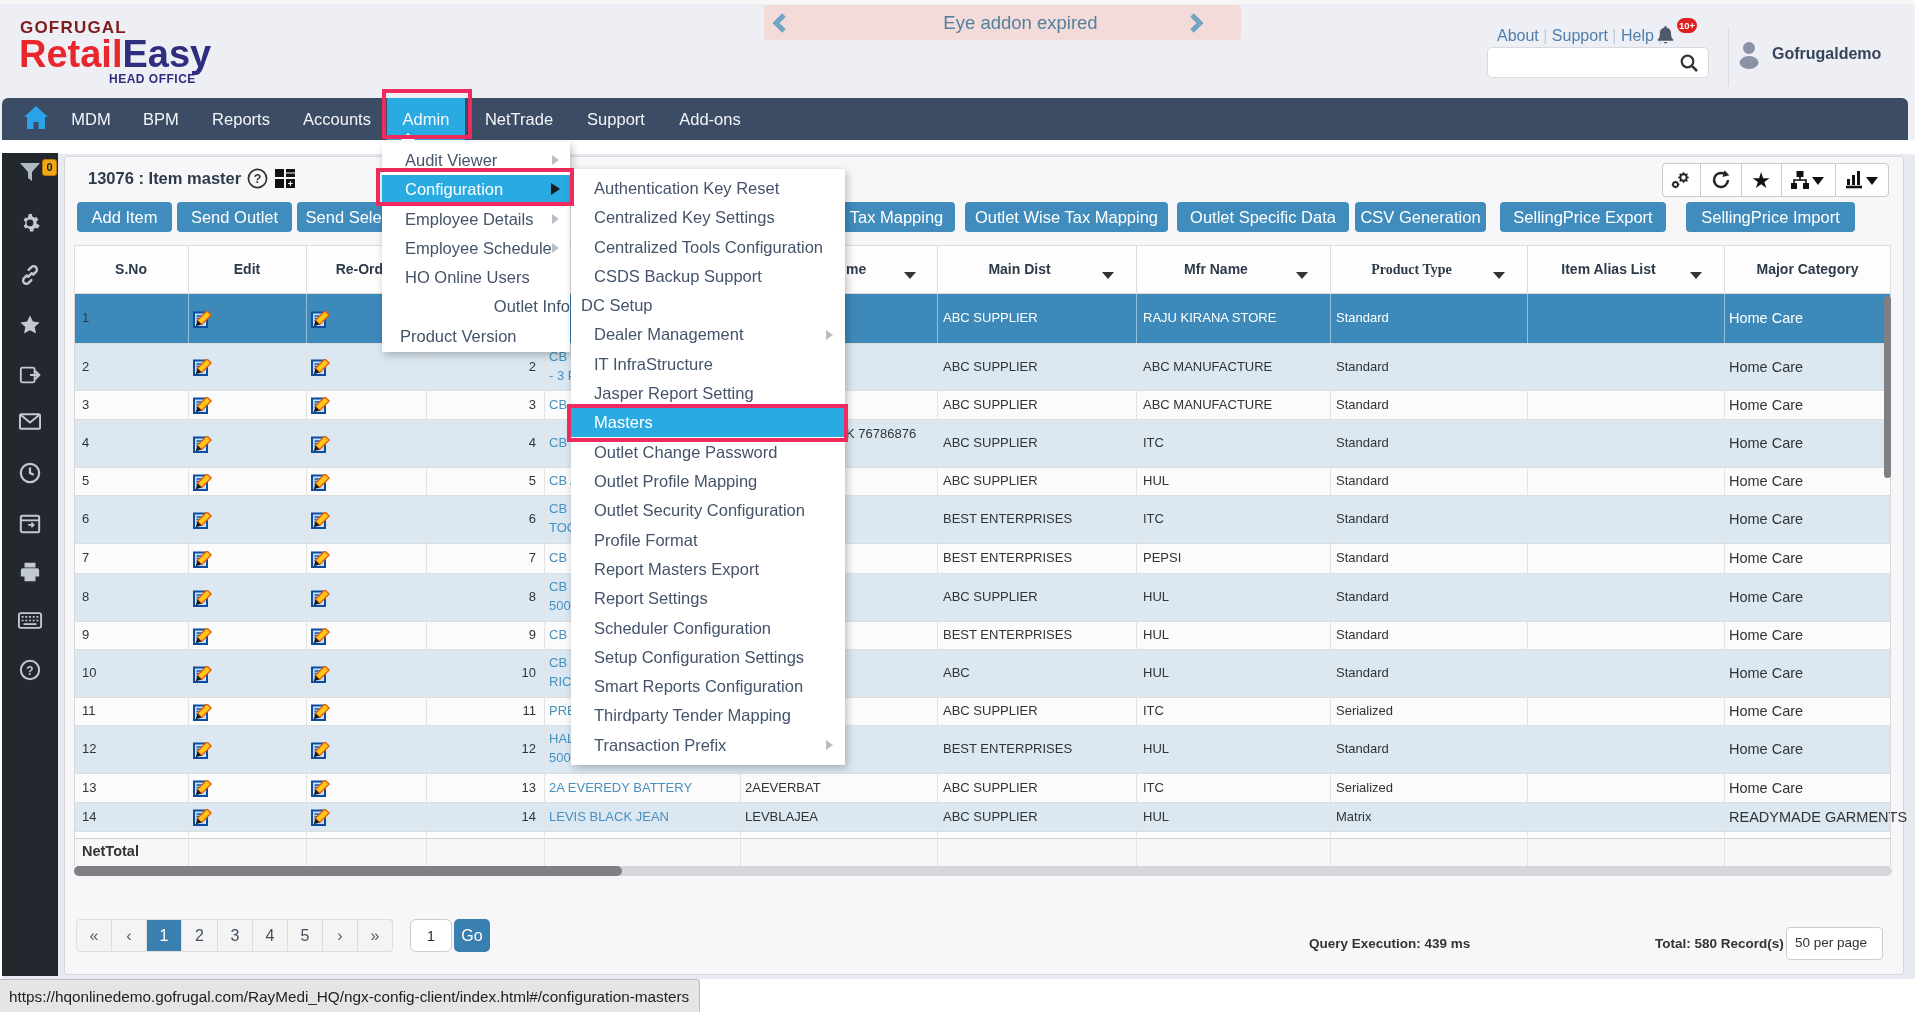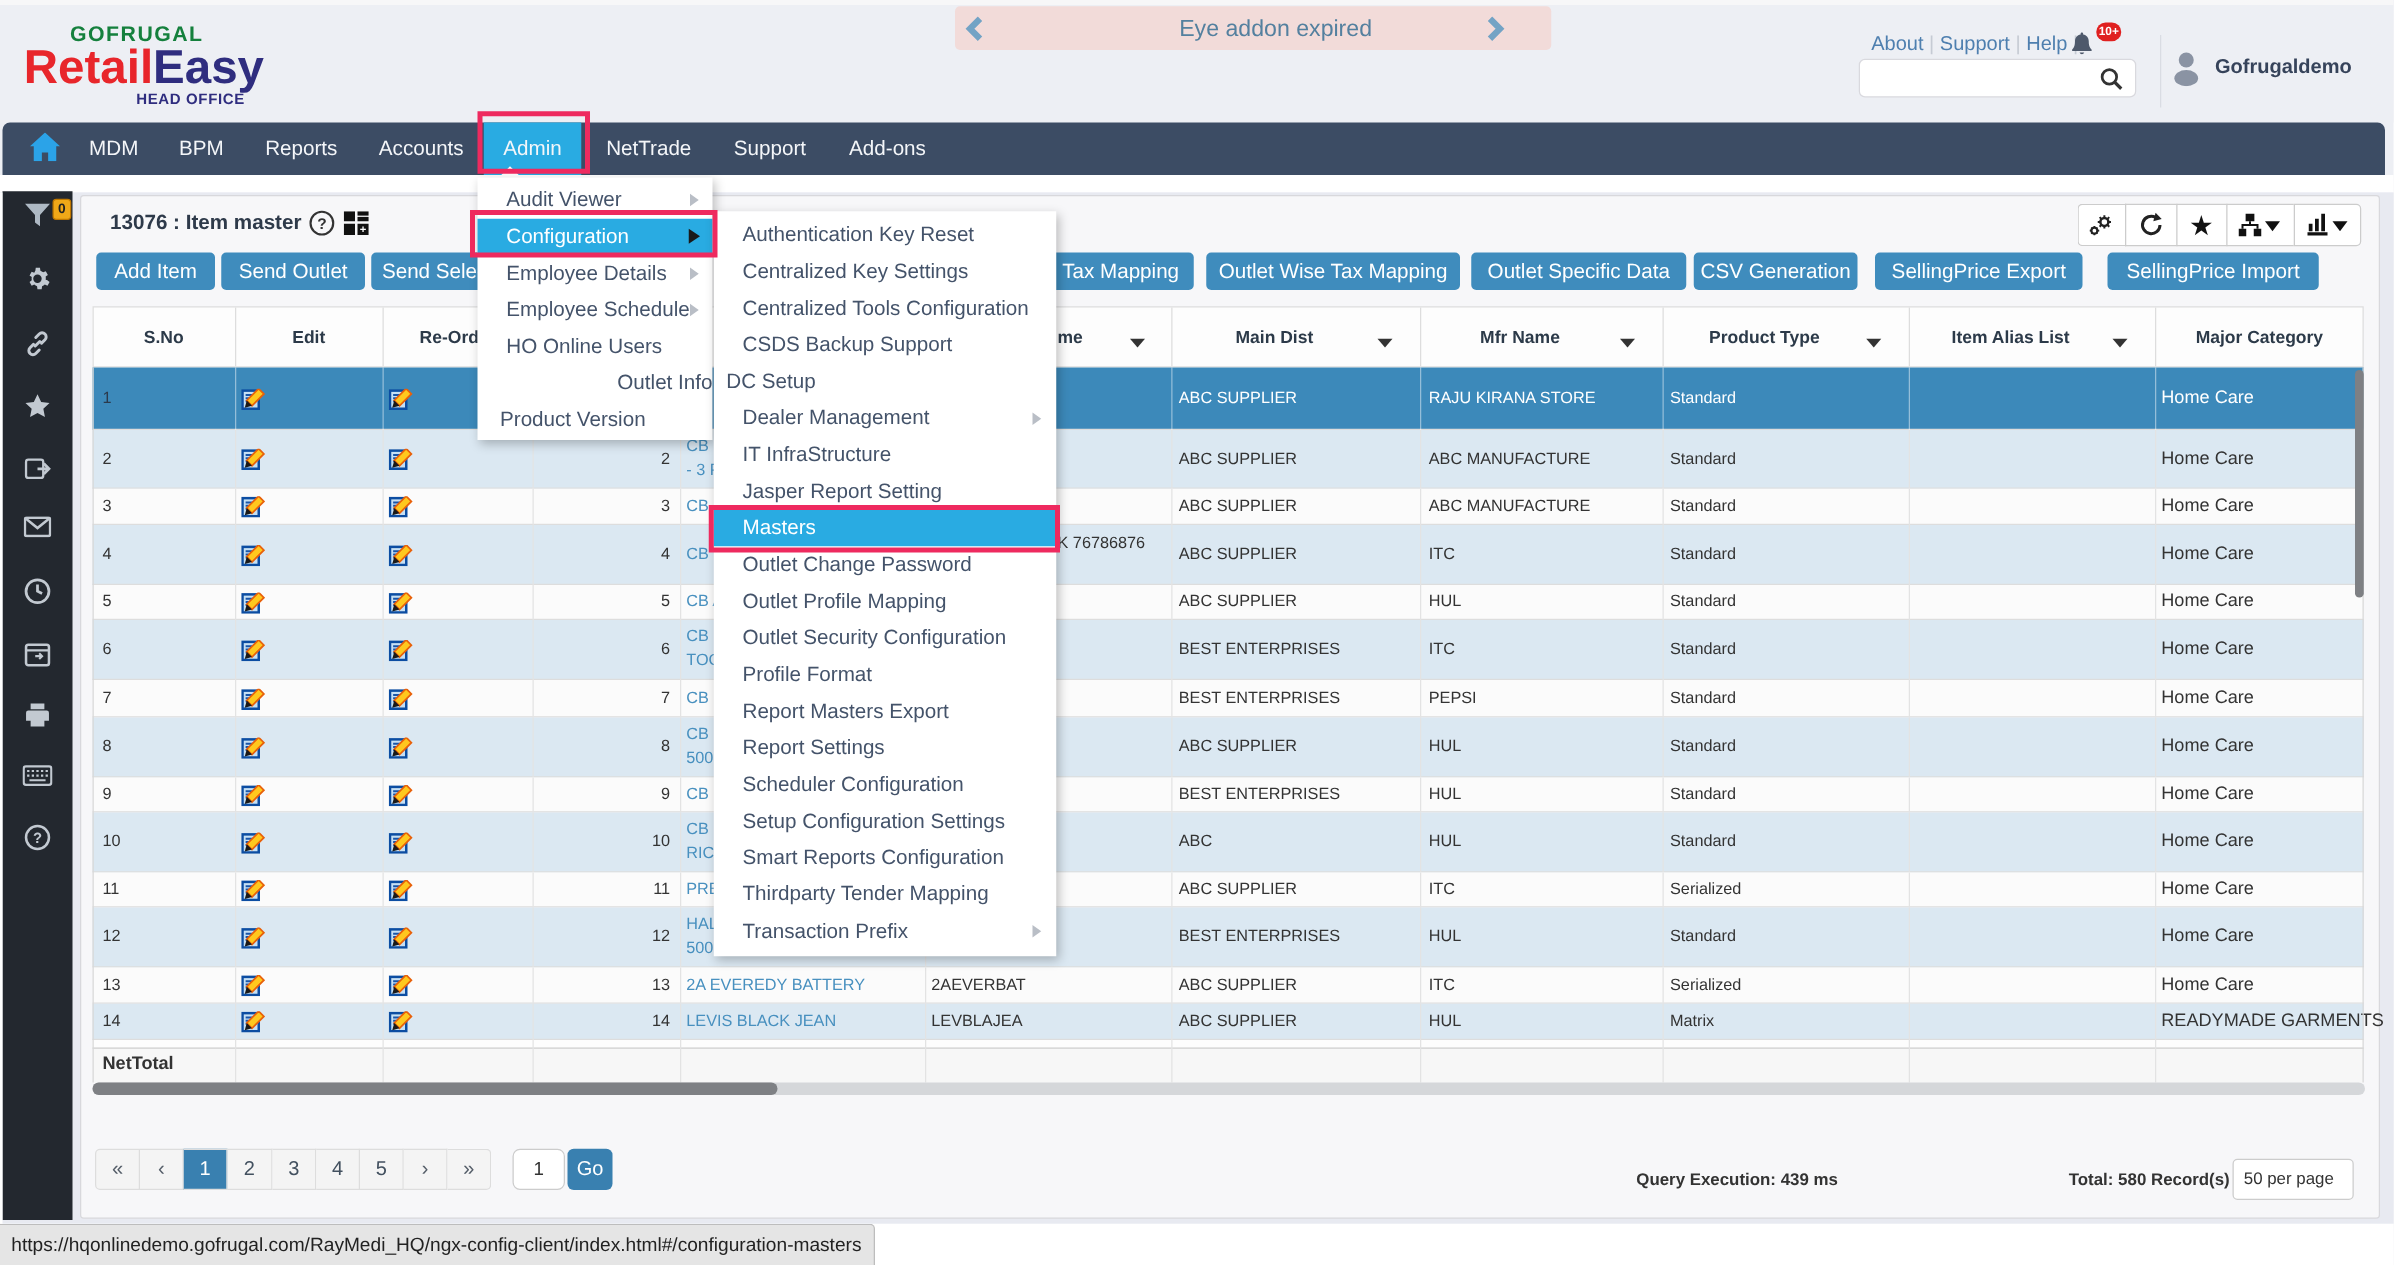--- a/index.html
+++ b/index.html
@@ -12,21 +12,21 @@
 .cell { font-size:13px; color:#333; }
 .link { color:#4890BF; }
 .menu { background:#fff; box-shadow:2px 3px 8px rgba(0,0,0,0.25); }
 .mitem { position:absolute; left:0; width:100%; color:#44536A; font-size:16.5px; padding-left:23px; line-height:29px; height:29px; }
 .redbox { position:absolute; border:4px solid #EE2A5F; background:transparent; z-index:60; }
 </style></head><body>
 <div id="root">
 
 <div class="abs" style="left:0;top:0;width:1915px;height:98px;background:#EDEFF4;"></div>
 <div class="abs" style="left:0;top:0;width:1915px;height:4px;background:#F7F7F8;"></div>
-<div class="abs" style="left:20px;top:18px;width:130px;height:20px;font-size:17px;font-weight:bold;letter-spacing:1.2px;color:#15803d;margin-left:36px;">GOFRUGAL</div>
+<div class="abs" style="left:20px;top:18px;width:130px;height:20px;font-size:17px;font-weight:bold;letter-spacing:1.2px;color:#7f1d1d;">GOFRUGAL</div>
 <div class="abs" style="left:19px;top:33px;width:260px;height:44px;font-size:38px;font-weight:bold;"><span style="color:#E8262B;">Retail</span><span style="color:#2F2D7F;">Easy</span></div>
 <div class="abs" style="left:109px;top:72px;width:120px;height:15px;font-size:12px;font-weight:bold;letter-spacing:0.5px;color:#2F2D7F;">HEAD OFFICE</div>
 <div class="abs" style="left:764px;top:5px;width:477px;height:35px;background:#F2DBD9;border-radius:4px;"></div>
 <div class="abs" style="left:764px;top:5px;width:477px;height:35px;line-height:35px;text-align:center;color:#54809F;font-size:18.5px;text-indent:36px;">Eye addon expired</div>
 <svg class="abs" style="left:771px;top:13px;" width="18" height="20" viewBox="0 0 18 20">
       <path d="M13 2 L5 10 L13 18" stroke="#73A3C5" stroke-width="5" fill="none" stroke-linejoin="miter"></path>
     </svg>
 <svg class="abs" style="left:1187px;top:13px;" width="18" height="20" viewBox="0 0 18 20">
       <path d="M5 2 L13 10 L5 18" stroke="#73A3C5" stroke-width="5" fill="none"></path>
     </svg>
@@ -174,21 +174,21 @@
 <div class="abs" style="left:1724px;top:246px;width:1px;height:47px;background:#DDDDDD;"></div>
 <div class="abs hdrcell" style="left:74px;top:245px;width:114px;height:49px;line-height:49px;">S.No</div>
 <div class="abs hdrcell" style="left:188px;top:245px;width:118px;height:49px;line-height:49px;">Edit</div>
 <div class="abs hdrcell" style="left:306px;top:245px;width:120px;height:49px;line-height:49px;">Re-Order</div>
 <div class="abs hdrcell" style="left:846px;top:245px;width:40px;height:49px;line-height:49px;text-align:left;">me</div>
 <div class="abs" style="left:904px;top:266px;"><span style="display:inline-block;width:0;height:0;border-left:6px solid transparent;border-right:6px solid transparent;border-top:7px solid #333;vertical-align:middle;"></span></div>
 <div class="abs hdrcell" style="left:937px;top:245px;width:165px;height:49px;line-height:49px;">Main Dist</div>
 <div class="abs" style="left:1102px;top:266px;"><span style="display:inline-block;width:0;height:0;border-left:6px solid transparent;border-right:6px solid transparent;border-top:7px solid #333;vertical-align:middle;"></span></div>
 <div class="abs hdrcell" style="left:1136px;top:245px;width:160px;height:49px;line-height:49px;">Mfr Name</div>
 <div class="abs" style="left:1296px;top:266px;"><span style="display:inline-block;width:0;height:0;border-left:6px solid transparent;border-right:6px solid transparent;border-top:7px solid #333;vertical-align:middle;"></span></div>
-<div class="abs hdrcell" style="left:1330px;top:245px;width:163px;height:49px;line-height:49px;">Product Type</div>
+<div class="abs hdrcell" style="left:1330px;top:245px;width:163px;height:49px;line-height:49px;font-family:Liberation Serif, serif;">Product Type</div>
 <div class="abs" style="left:1493px;top:266px;"><span style="display:inline-block;width:0;height:0;border-left:6px solid transparent;border-right:6px solid transparent;border-top:7px solid #333;vertical-align:middle;"></span></div>
 <div class="abs hdrcell" style="left:1527px;top:245px;width:163px;height:49px;line-height:49px;">Item Alias List</div>
 <div class="abs" style="left:1690px;top:266px;"><span style="display:inline-block;width:0;height:0;border-left:6px solid transparent;border-right:6px solid transparent;border-top:7px solid #333;vertical-align:middle;"></span></div>
 <div class="abs hdrcell" style="left:1724px;top:245px;width:167px;height:49px;line-height:49px;">Major Category</div>
 <div class="abs" style="left:74px;top:294px;width:1817px;height:50px;background:#3C89BA;border-bottom:1px solid #DDDDDD;"></div>
 <div class="abs" style="left:188px;top:294px;width:1px;height:50px;background:rgba(255,255,255,0.45);"></div>
 <div class="abs" style="left:306px;top:294px;width:1px;height:50px;background:rgba(255,255,255,0.45);"></div>
 <div class="abs" style="left:426px;top:294px;width:1px;height:50px;background:rgba(255,255,255,0.45);"></div>
 <div class="abs" style="left:544px;top:294px;width:1px;height:50px;background:rgba(255,255,255,0.45);"></div>
 <div class="abs" style="left:740px;top:294px;width:1px;height:50px;background:rgba(255,255,255,0.45);"></div>

